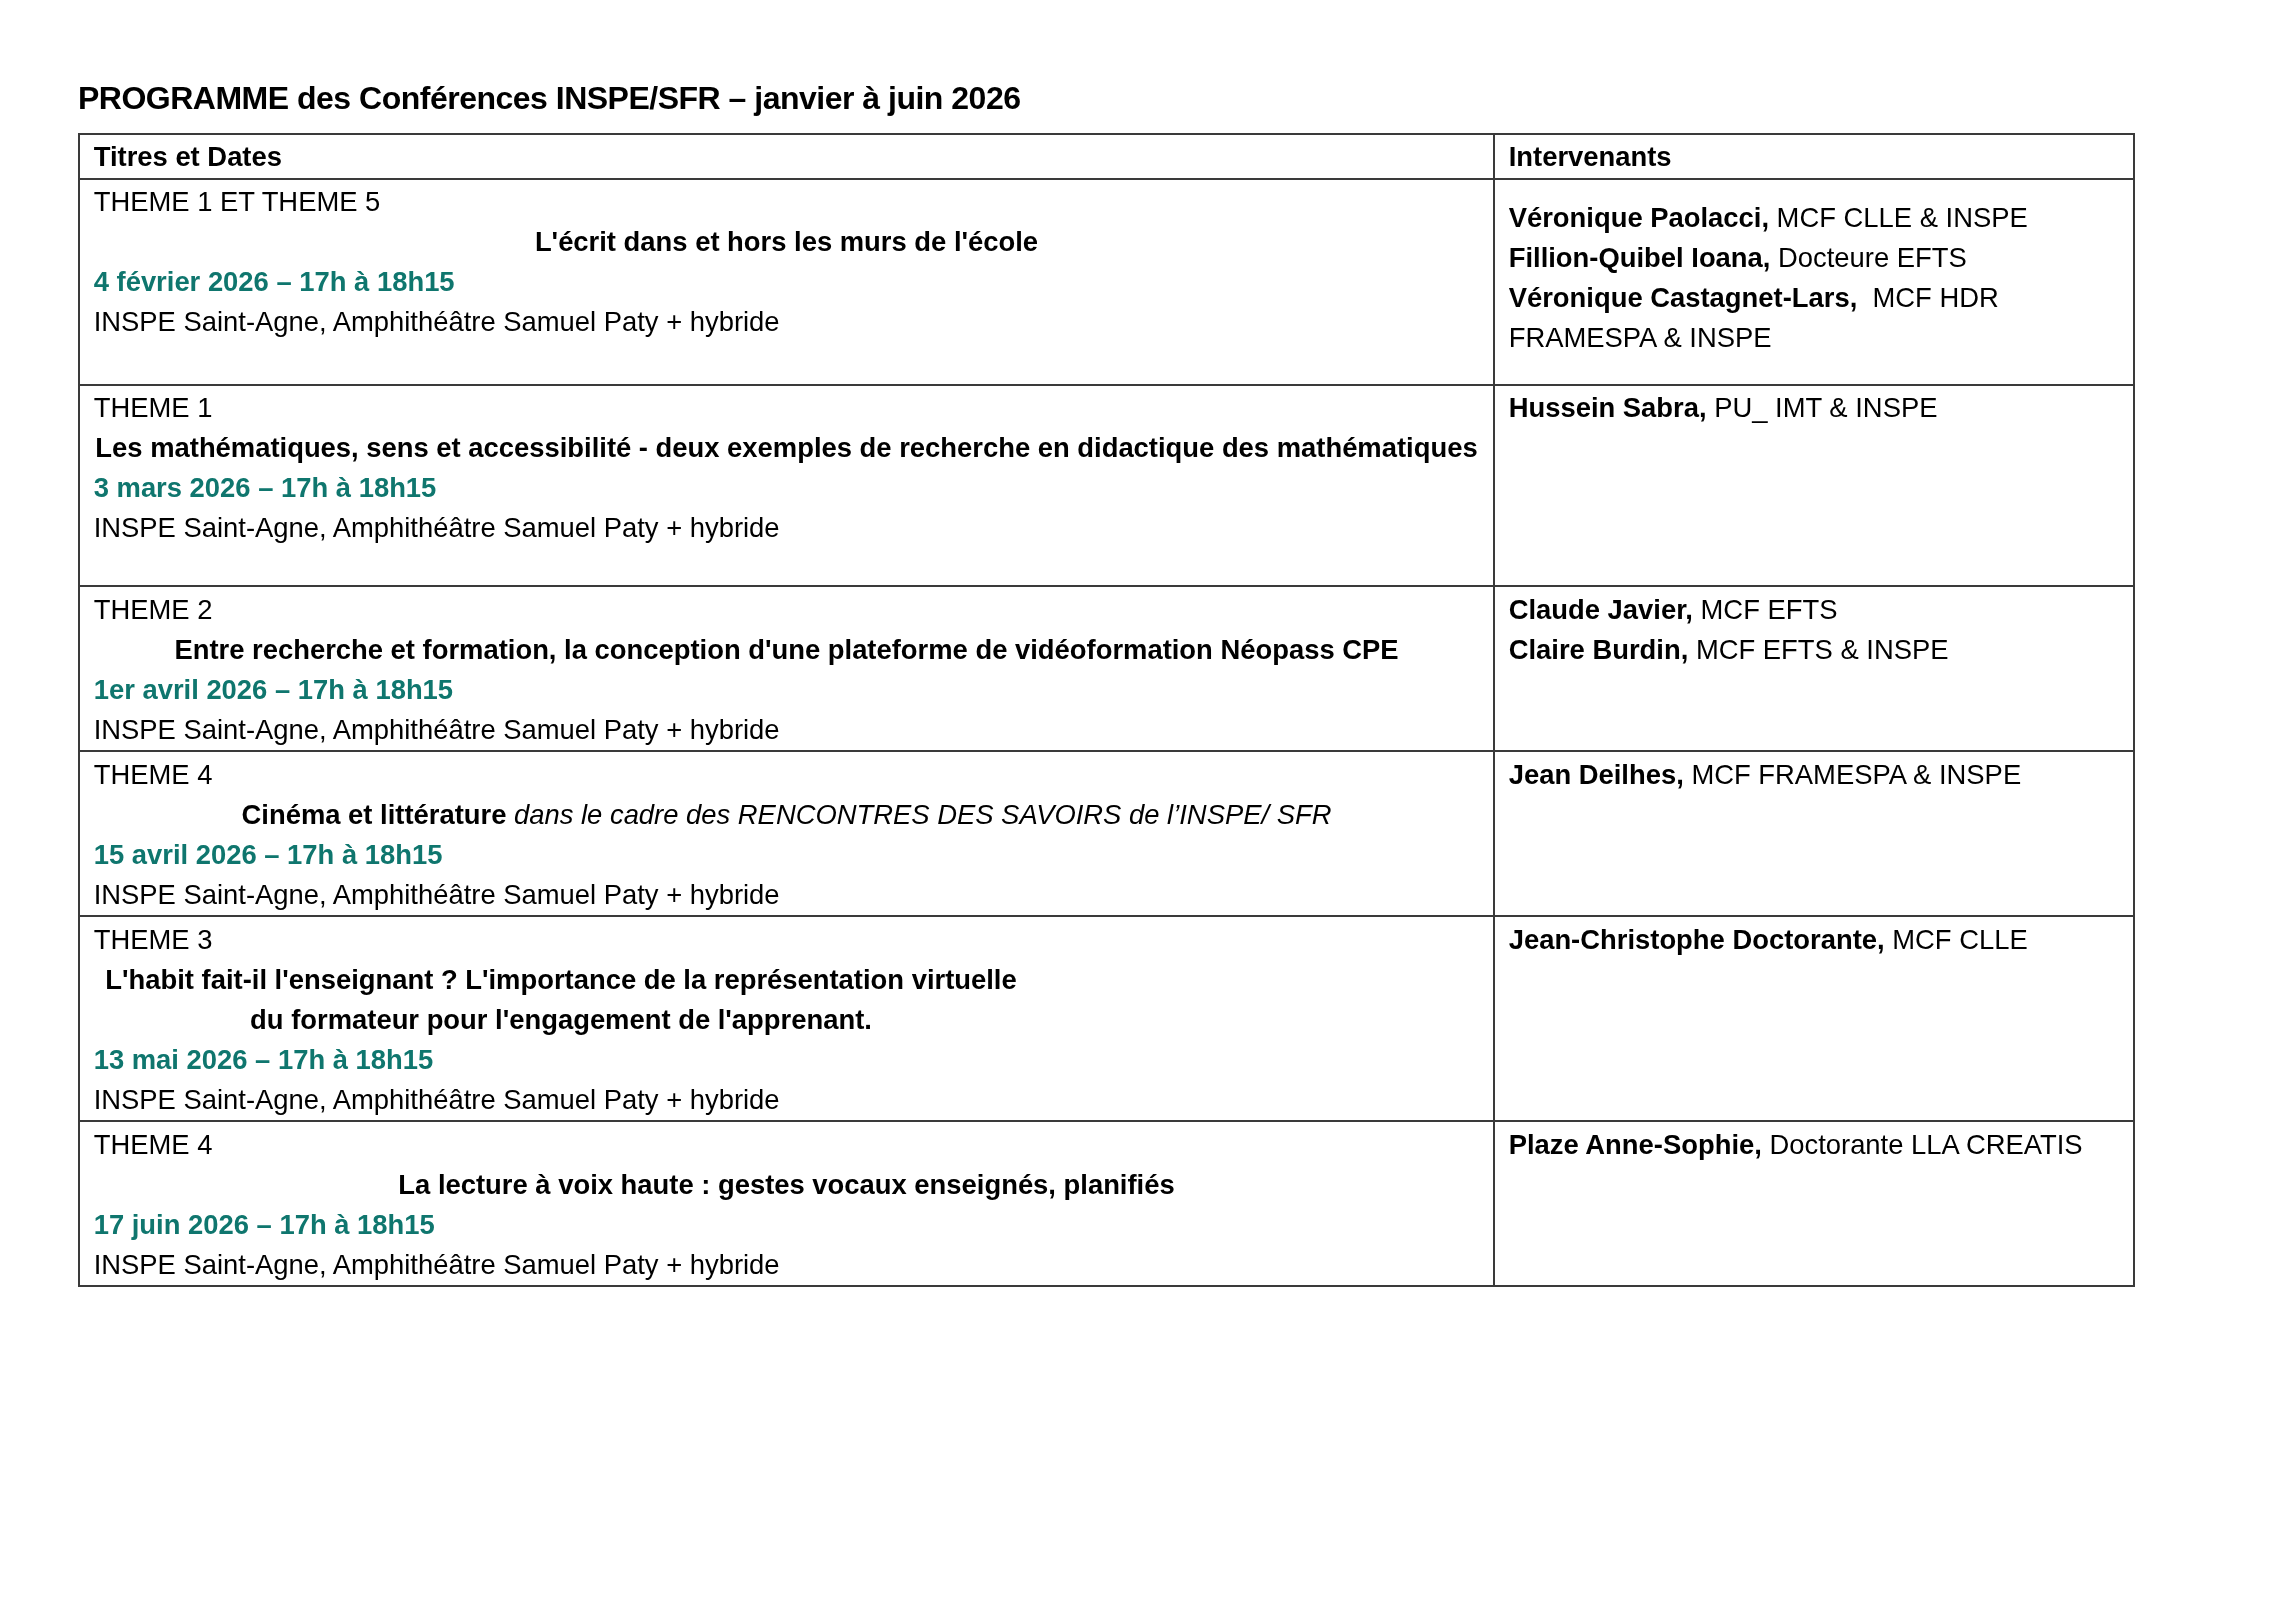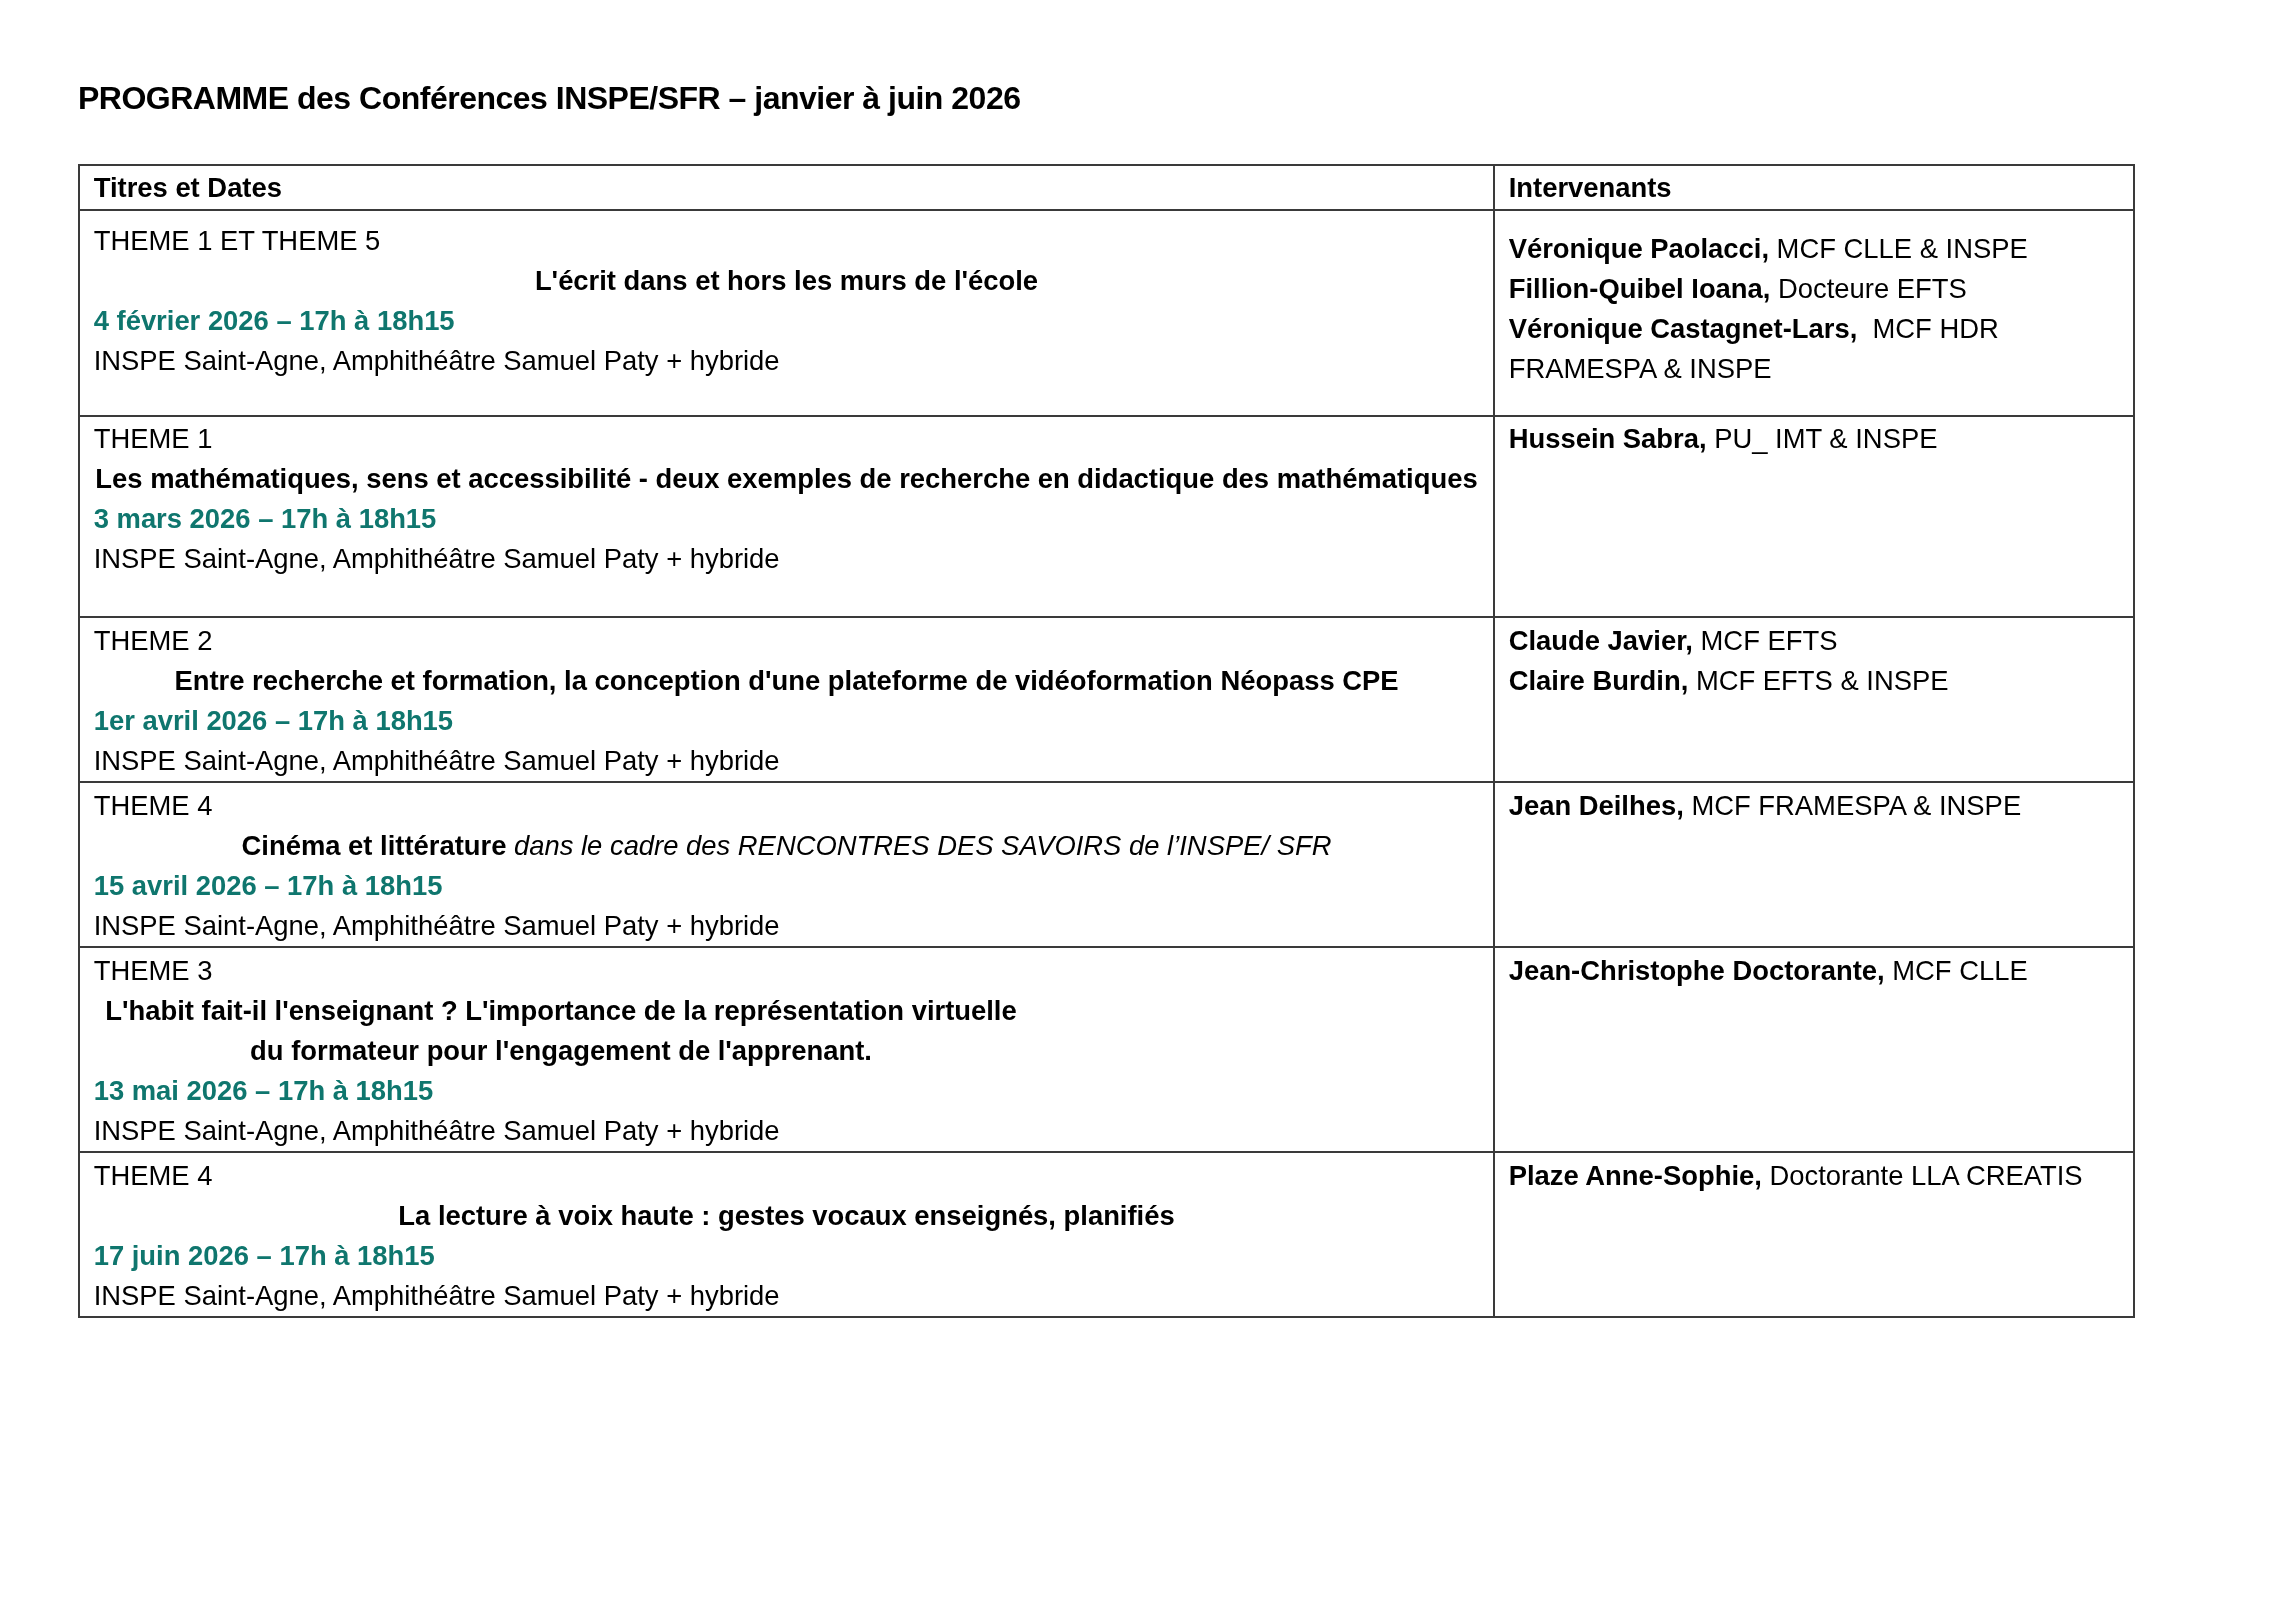--- a/index.html
+++ b/index.html
@@ -1,33 +1,33 @@
 <!DOCTYPE html>
 <html><head>
 <meta charset="utf-8">
 <style>
   html, body { margin:0; padding:0; background:#ffffff; }
   body { width:2293px; height:1621px; position:relative; overflow:hidden;
          font-family: "Liberation Sans", sans-serif; color:#000; }
   .title { position:absolute; left:78px; top:80px; font-size:32px; font-weight:bold;
            letter-spacing:-0.5px; white-space:nowrap; }
-  table.prog { position:absolute; left:78px; top:164px; width:2055px;
+  table.prog { position:absolute; left:78px; top:133px; width:2055px;
                border-collapse:collapse; table-layout:fixed; }
   table.prog td, table.prog th { border:2px solid #3a3a3a; vertical-align:top;
                padding:2.9px 13.7px 0 13.7px; font-size:27.4px; line-height:40px; text-align:left; }
   table.prog th { font-weight:bold; height:43px; vertical-align:middle; padding-top:0; }
   col.c1 { width:1415px; } col.c2 { width:640px; }
   td.right { vertical-align:middle; }
   .theme { font-weight:normal; }
   .t-title { font-weight:bold;text-align:center; }
   .t-title .ital { font-weight:normal; font-style:italic; }
   .date { font-weight:bold; color:#0f766e; }
   .place { font-weight:normal; }
   .sp b { font-weight:bold; }
-  tr.r1 td { height:186px; padding-top:10px; }
+  tr.r1 td { height:186px; padding-top:2px; }
   tr.r1 td.right { vertical-align:top; padding-top:17.6px; }
   tr.r2 td { height:197px;margin-left:18px; }
   tr.r3 td { height:158px; }
   tr.r4 td { height:159px; }
   tr.r5 td { height:198px; }
   tr.r6 td { height:157px; }
 </style>
 </head>
 <body>
 

